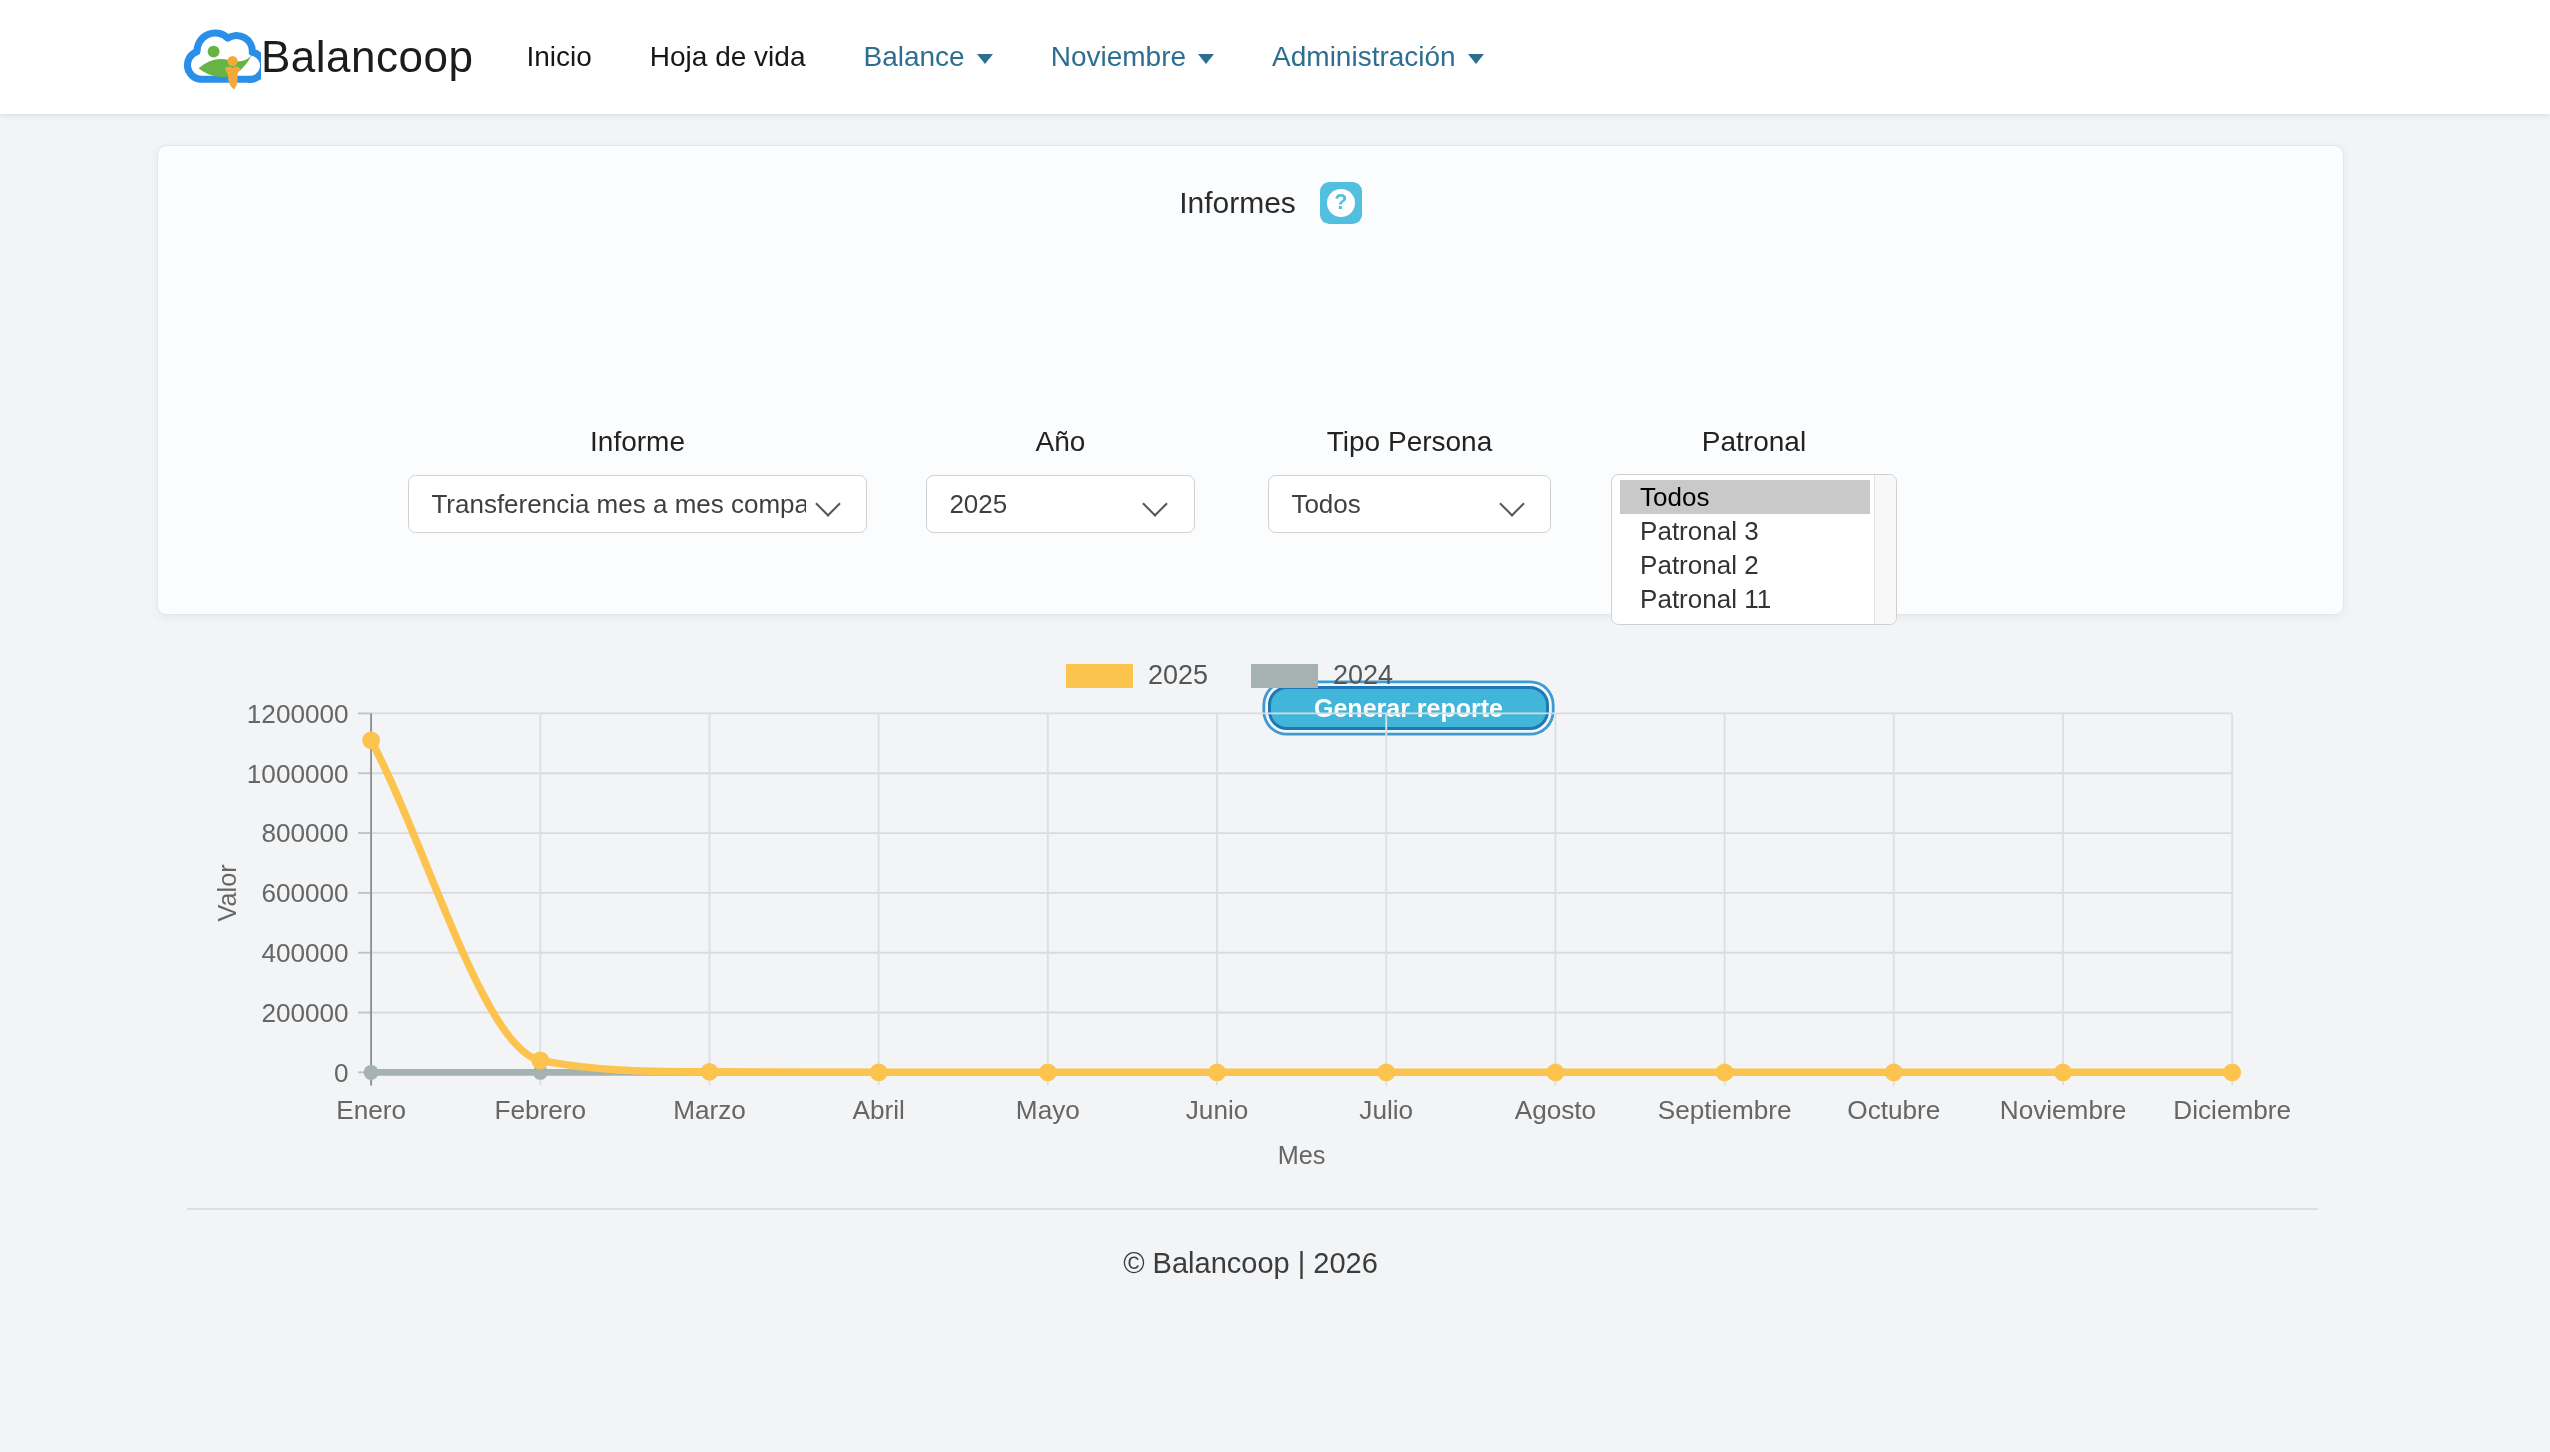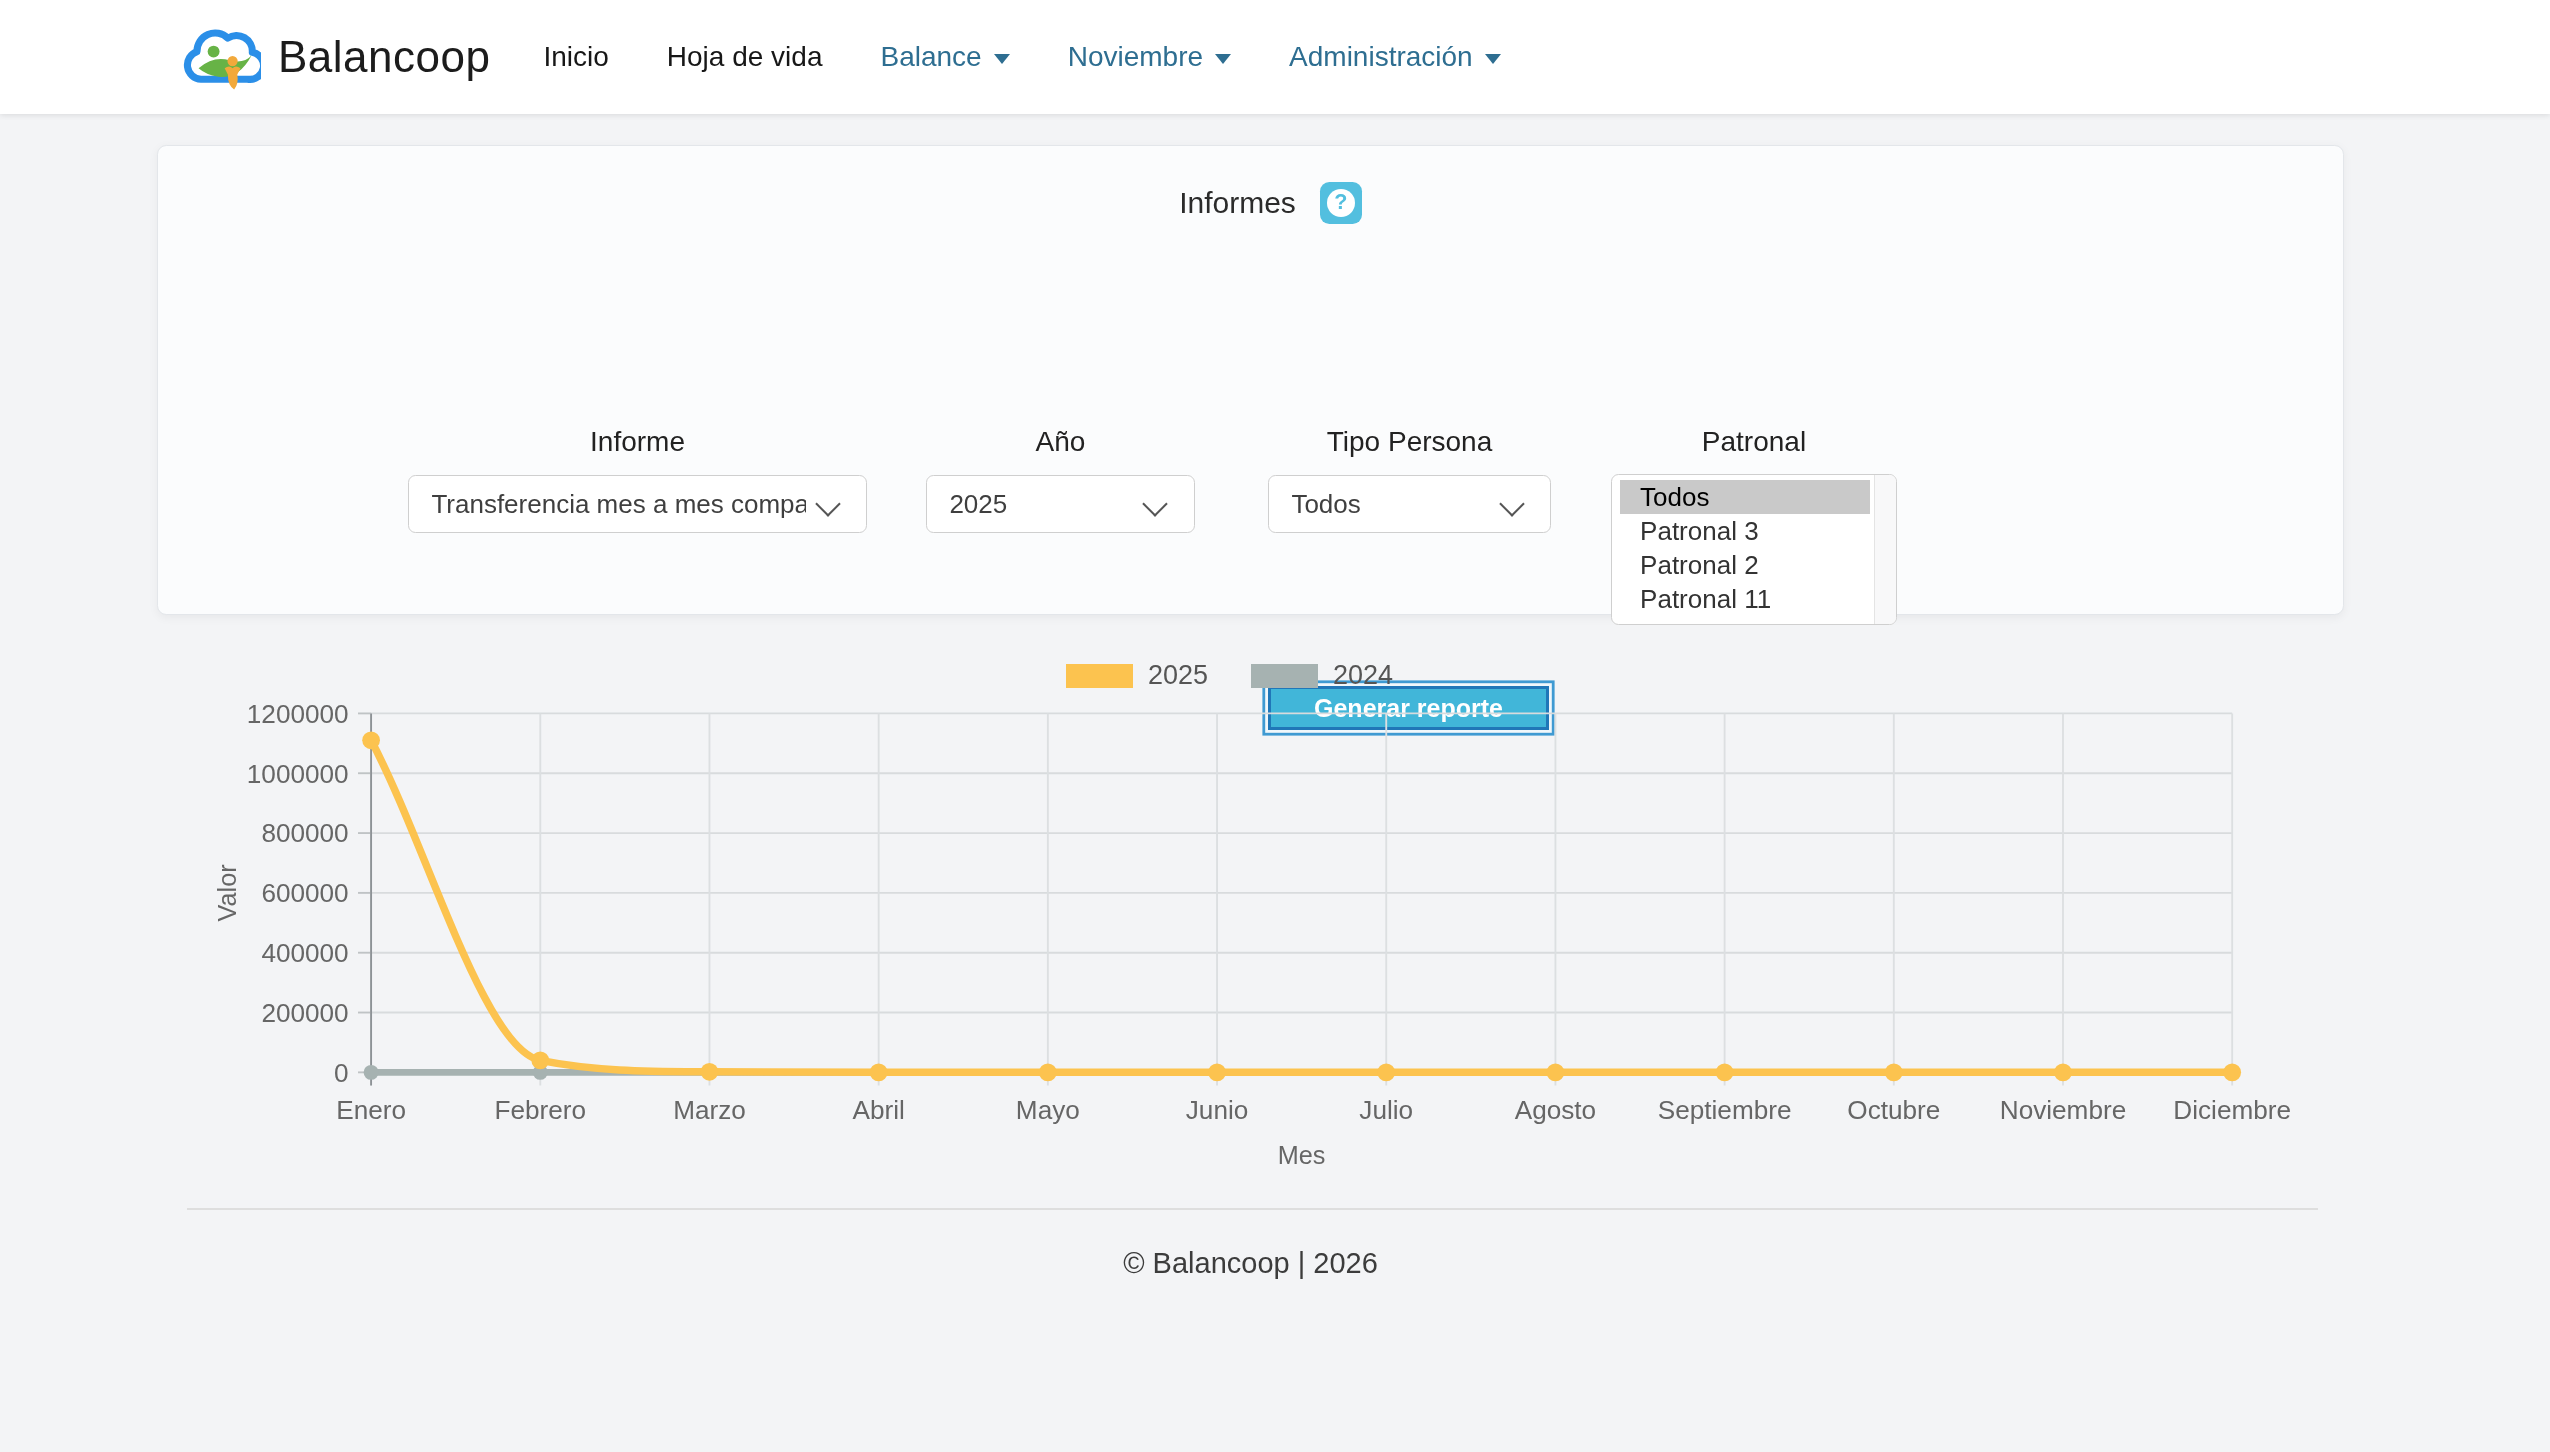--- a/index.html
+++ b/index.html
@@ -9,21 +9,21 @@
     background: #f3f4f6;
     font-family: "Liberation Sans", sans-serif;
   }
 
   
   .navbar {
     position: absolute; top: 0; left: 0; width: 2550px; height: 114px;
     background: #ffffff; box-shadow: 0 1.9px 5.6px rgba(0,0,0,.10);
     display: flex; align-items: center; padding-left: 182px; z-index: 5;
   }
-  .brand { display: flex; align-items: center; gap: 17px; cursor: pointer; }
+  .brand { display: flex; align-items: center; cursor: pointer; }
   .brand-name { font-size: 44px; color: #1c1c1c; font-weight: 500; letter-spacing: 0.5px; }
   .nav-links { display: flex; align-items: center; margin-left: 24px; }
   .nav-link {
     font-size: 28px; color: #171717; padding: 16px 29px; height: 114px;
     display: flex; align-items: center; gap: 12px; cursor: pointer; white-space: nowrap;
   }
   .nav-link.blue { color: #2e6e91; }
   .caret {
     width: 0; height: 0; border-left: 8.4px solid transparent; border-right: 8.4px solid transparent;
     border-top: 10.3px solid #2e6e91; margin-top: 4.7px;
@@ -79,21 +79,21 @@
   .listbox-items { flex: 1; padding-top: 4.7px; }
   .list-item {
     height: 34px; line-height: 34px; font-size: 26px; color: #333;
     padding-left: 20.6px; margin: 0 3.7px 0 7.5px; cursor: pointer; white-space: nowrap;
   }
   .list-item.selected { background: #c9c9c9; color: #000; }
   .listbox-scroll { width: 22.4px; border-left: 1.9px solid #e4e4e4; background: #f8f8f9; }
 
   .generate-btn {
     position: absolute; left: 1110px; top: 540px; width: 281px; height: 44px;
-    background: #41b6d9; border: 3.7px solid #2077b8; border-radius: 0;
+    background: #41b6d9; border: 3.7px solid #2077b8; border-radius: 19px;
     color: #ffffff; font-size: 25px; font-weight: 600; font-family: "Liberation Sans", sans-serif;
     display: flex; align-items: center; justify-content: center; cursor: pointer;
     box-shadow: 0 0 0 2.8px #f0f7fb, 0 0 0 5.6px #3f9ad2;
   }
 
   
   .legend {
     position: absolute; left: 215px; width: 2029px; top: 660px;
     display: flex; justify-content: center; align-items: center; gap: 43px;
   }

